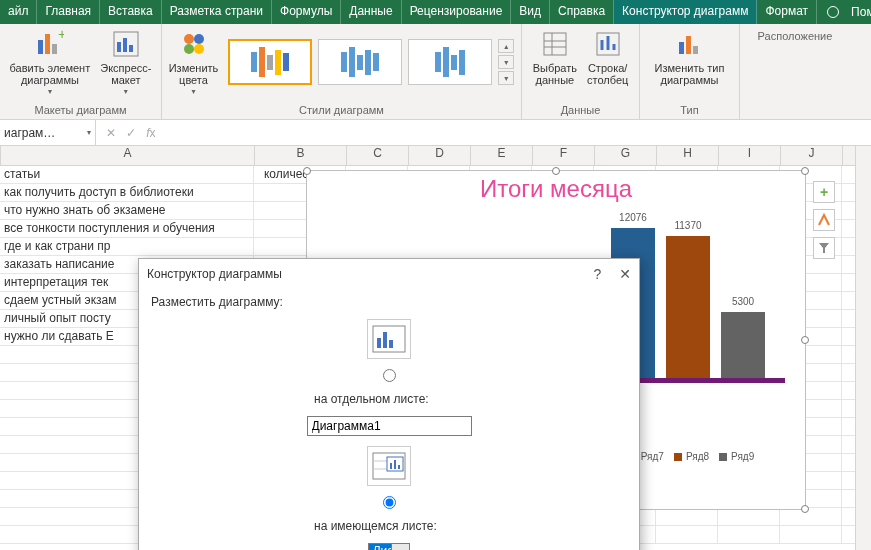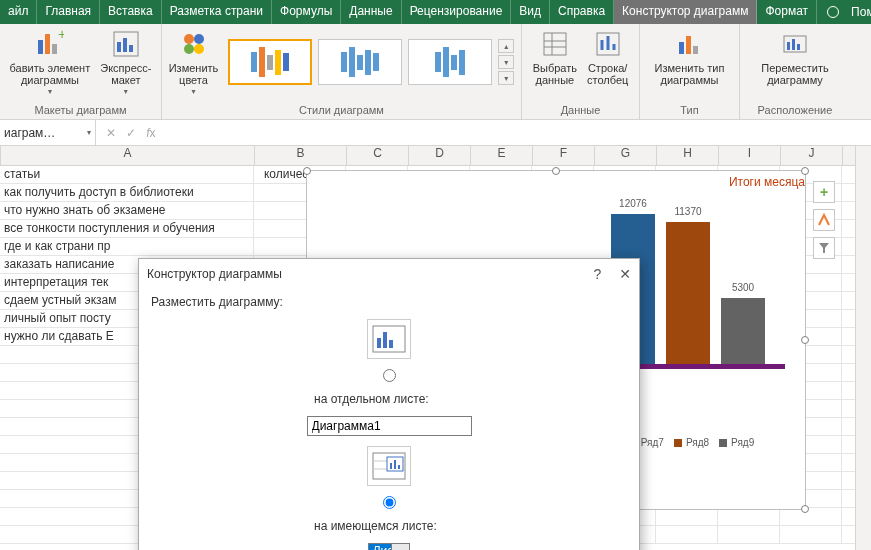--- a/index.html
+++ b/index.html
@@ -1,21 +1,21 @@
 <!DOCTYPE html>
 <html><head>
 <meta charset="utf-8">
 <style>
   * { box-sizing: border-box; margin: 0; padding: 0; font-family: "Segoe UI", Tahoma, sans-serif; }
   body { background: #fff; width: 871px; height: 550px; overflow: hidden; position: relative; font-size: 12px; color: #333; }
 
   
   .titlebar { background: #217346; height: 24px; display: flex; align-items: stretch; color: #fff; font-size: 12px; }
   .titlebar .tab { padding: 4px 8px; border-right: 1px solid rgba(255,255,255,0.25); cursor: pointer; white-space: nowrap; }
-  .titlebar .tab.active { background: #737373; }
+  .titlebar .tab.active { background: #0f766e; }
   .titlebar .spacer { flex: 1; }
   .titlebar .help-icons { display: flex; align-items: center; gap: 12px; padding: 0 10px; }
   .bulb { width: 12px; height: 12px; border: 1px solid #fff; border-radius: 50%; position: relative; }
 
   
   .ribbon { background: #f3f2f1; height: 96px; border-bottom: 1px solid #d4d4d4; display: flex; }
   .rgroup { border-right: 1px solid #d4d4d4; padding: 4px 8px 0; text-align: center; display: flex; flex-direction: column; justify-content: space-between; }
   .rgroup .label { font-size: 11px; color: #666; padding: 2px 0 3px; }
   .rgroup .tops { display: flex; gap: 10px; align-items: flex-start; justify-content: center; }
   .rbtn { display: flex; flex-direction: column; align-items: center; gap: 2px; font-size: 11px; color: #333; cursor: pointer; line-height: 1.1; }
@@ -40,21 +40,21 @@
   .colhdr div { border-right:1px solid #d4d4d4; text-align:center; font-size:12px; color:#555; }
   .rows .row { display:flex; height:18px; border-bottom:1px solid #e5e5e5; }
   .rows .row div { border-right:1px solid #e5e5e5; padding: 1px 4px; font-size:12px; overflow:hidden; white-space:nowrap; }
   .colA { width: 254px; }
   .colLetter { width: 62px; }
   .colB { width: 92px; }
 
   
   .chart { position:absolute; left:306px; top:170px; width:500px; height:340px; background:#fff; border:1px solid #bfbfbf; }
   .chart .handles div { position:absolute; width:8px; height:8px; background:#fff; border:1px solid #7f7f7f; border-radius:50%; }
-  .chart-title { text-align:right; font-size:12px; color:#c2410c; padding-top:4px; }
+  .chart-title { text-align:center; font-size:24px; color:#ec4899; padding-top:4px; }
   .chart-body { height: 240px; position: relative; padding: 10px 20px 0 40px; }
   .bars { display:flex; gap:11px; align-items:flex-end; height:170px; border-bottom:5px solid #701a75; }
   .bars .b { width: 44px; position:relative; }
   .bars .b span { position:absolute; top:-16px; width:100%; text-align:center; font-size:10px; color:#595959; }
   .axis-label { text-align:center; font-size:9px; color:#7f7f7f; letter-spacing:1px; margin-top:6px; }
   .legend { display:flex; flex-wrap:wrap; gap:10px; justify-content:center; padding: 8px 20px; font-size:10px; color:#595959; }
   .legend div { display:flex; align-items:center; gap:4px; }
   .legend .sw { width:8px; height:8px; }
 
   .sidebtns { position:absolute; right:-30px; top:10px; display:flex; flex-direction:column; gap:6px; }
@@ -220,34 +220,20 @@
             </svg>
           </div>
         <span style="white-space:pre-line">Изменить тип
 диаграммы</span>
       </div>
     </div>
     <div class="label">Тип</div>
   </div>
 
   <div class="rgroup" style="width:110px;border-right:none">
-    <div class="tops">
-      <div class="rbtn">
-        <div class="ic">
-            <svg width="28" height="28">
-              <rect x="3" y="6" width="22" height="16" fill="none" stroke="#888"></rect>
-              <rect x="6" y="12" width="3" height="8" fill="#4472c4"></rect>
-              <rect x="11" y="9" width="3" height="11" fill="#4472c4"></rect>
-              <rect x="16" y="14" width="3" height="6" fill="#4472c4"></rect>
-            </svg>
-          </div>
-        <span style="white-space:pre-line">Переместить
-диаграмму</span>
-      </div>
-    </div>
     <div class="label">Расположение</div>
   </div>
 </div>
 
 <div class="fxrow">
   <div class="namebox">
       <span>иаграм…</span>
       <span class="tri">▾</span>
     </div>
   <div class="fxicons">

